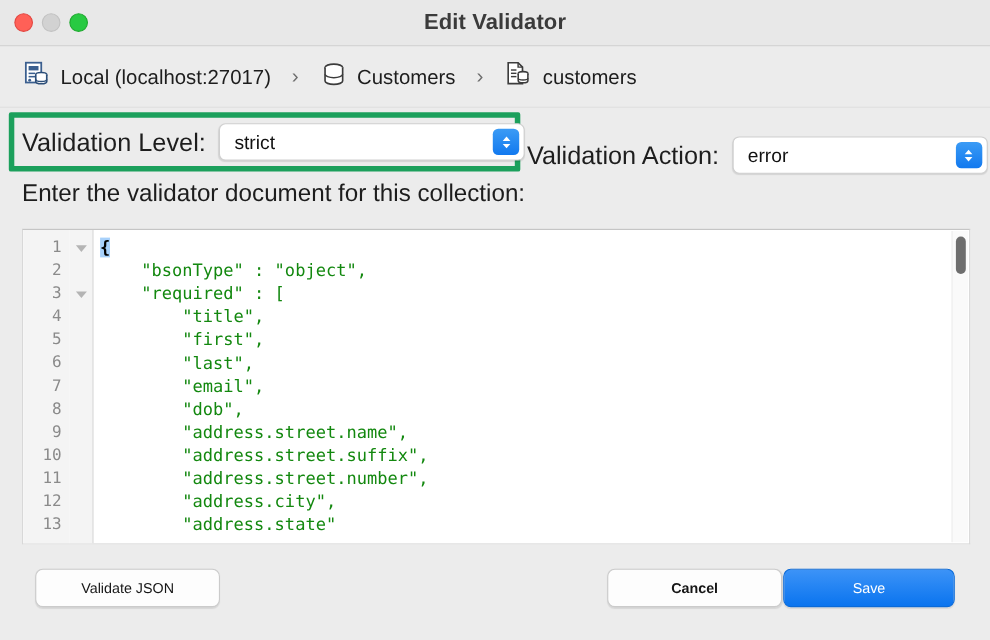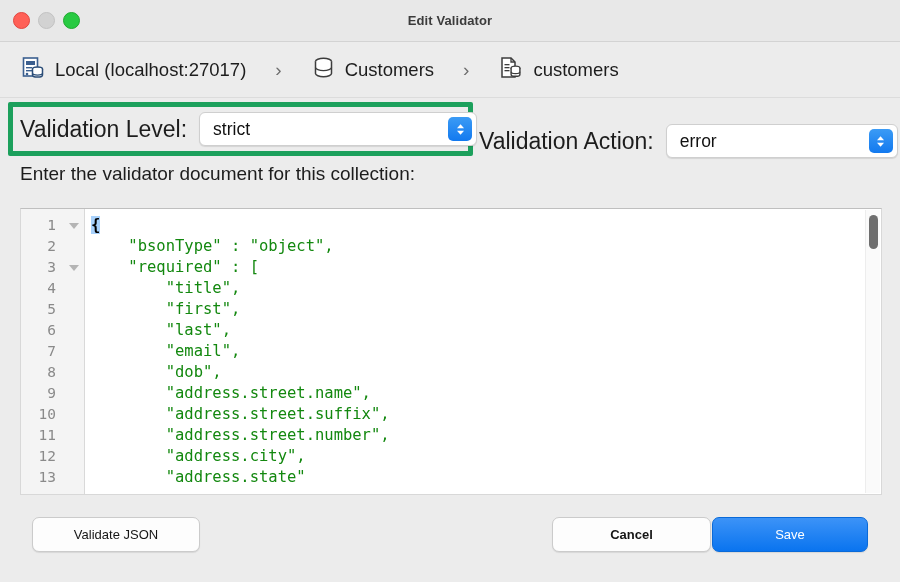--- a/index.html
+++ b/index.html
@@ -45,36 +45,36 @@
     display: block;
   }
   .light.close  { background: #ff6057; border: 0.5px solid #e24640; }
   .light.min    { background: #d2d2d2; border: 0.5px solid #c2c2c2; }
   .light.zoom   { background: #28ca42; border: 0.5px solid #1fa92f; }
 
   .window-title {
     position: absolute;
     left: 0; right: 0;
     text-align: center;
-    font-size: 13px;
+    font-size: 20px;
     font-weight: bold;
     color: #3b3b3b;
     letter-spacing: 0.1px;
     pointer-events: none;
   }
 
   
   .breadcrumb {
     height: 55px;
     display: flex;
     align-items: center;
     padding-left: 20px;
     background: #ececec;
     border-bottom: 1px solid #dcdcdc;
-    gap: 16px;
+    gap: 6px;
   }
   .crumb {
     display: flex;
     align-items: center;
     gap: 9px;
   }
   .crumb-label {
     font-size: 18.5px;
     color: #1d1d1d;
   }
@@ -141,21 +141,21 @@
     display: flex;
     flex-direction: column;
     align-items: center;
     justify-content: center;
     flex: none;
   }
 
   
   .instruction {
     padding: 3px 0 6px 20px;
-    font-size: 19px;
+    font-size: 22px;
     color: #1d1d1d;
     background: #ececec;
   }
 
   
   .editor-wrap {
     position: absolute;
     left: 20px;
     top: 208px;
     width: 862px;

